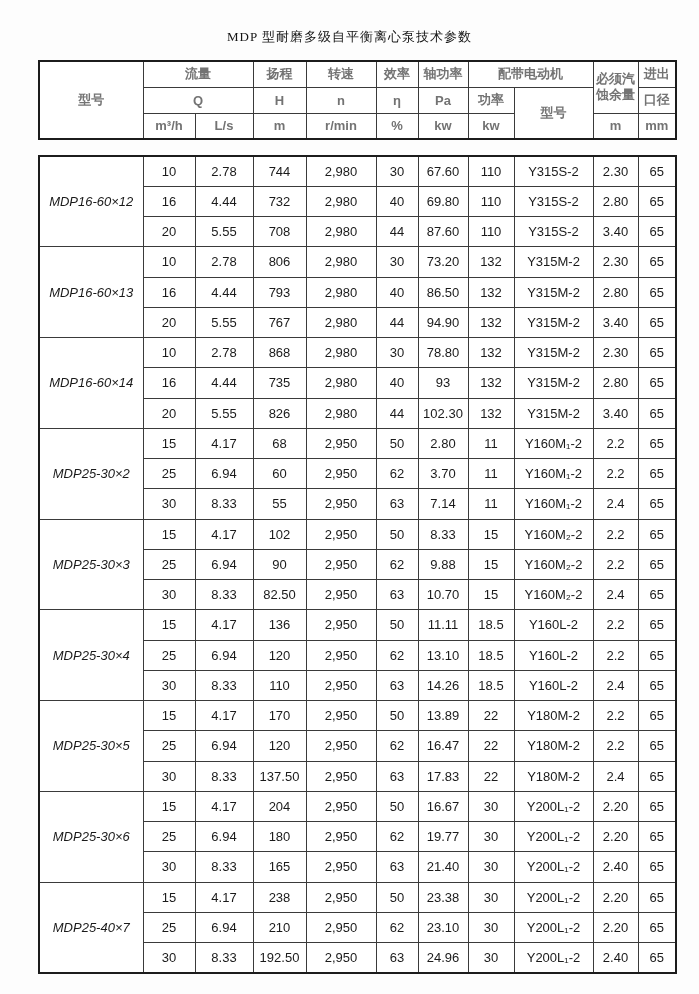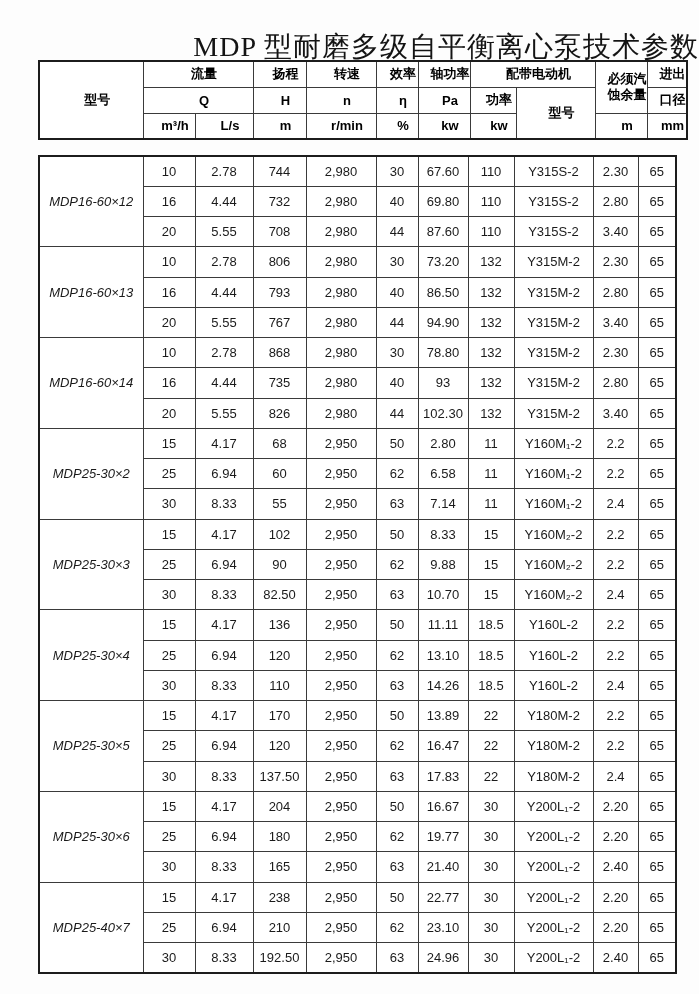--- a/index.html
+++ b/index.html
@@ -6,35 +6,35 @@
   body {
     width: 699px; height: 994px;
     background: #fdfdfd;
     color: #111;
     font-family: "Liberation Sans", "DejaVu Sans", sans-serif;
     position: relative;
     overflow: hidden;
   }
   .page-title {
     position: absolute; top: 28px; left: 0; width: 699px;
-    text-align: right;
+    text-align: center;
     font-family: "Liberation Serif", "DejaVu Serif", serif;
-    font-size: 28px; letter-spacing: 1px; color: #141414;
+    font-size: 13px; letter-spacing: 1px; color: #141414;
     white-space: nowrap;
   }
   table { border-collapse: collapse; table-layout: fixed; background: #fff; }
   .hdr-table { position: absolute; left: 38px; top: 60px; border: 2px solid #1c1c1c; }
   .body-table { position: absolute; left: 38px; top: 155px; border: 2px solid #1c1c1c; }
   td, th {
     border: 1px solid #3a3a3a;
     text-align: center; vertical-align: middle;
     padding: 0; overflow: hidden; white-space: nowrap;
   }
   .hdr-table tr { height: 26px; }
-  .hdr-table th { font-weight: bold; font-size: 13px; color: #000000; padding-left: 12px; }
+  .hdr-table th { font-weight: bold; font-size: 13px; color: #737373; }
   .hdr-table th .stack-line { display: block; line-height: 16px; }
   .body-table tr { height: 30.26px; }
   .body-table td { font-size: 13px; color: #1a1a1a; }
   .model-cell { font-size: 13px; font-style: italic; }
 </style>
 </head>
 <body>
 
 <div class="page-title">MDP 型耐磨多级自平衡离心泵技术参数</div>
 
@@ -229,21 +229,21 @@
         <td>Y160M₁-2</td>
         <td>2.2</td>
         <td>65</td>
       </tr>
       <tr>
         <td>25</td>
         <td>6.94</td>
         <td>60</td>
         <td>2,950</td>
         <td>62</td>
-        <td>6.58</td>
+        <td>3.70</td>
         <td>11</td>
         <td>Y160M₁-2</td>
         <td>2.2</td>
         <td>65</td>
       </tr>
       <tr>
         <td>30</td>
         <td>8.33</td>
         <td>55</td>
         <td>2,950</td>
@@ -402,21 +402,21 @@
         <td>2.40</td>
         <td>65</td>
       </tr>
       <tr>
         <td rowspan="3" class="model-cell">MDP25-40×7</td>
         <td>15</td>
         <td>4.17</td>
         <td>238</td>
         <td>2,950</td>
         <td>50</td>
-        <td>22.77</td>
+        <td>23.38</td>
         <td>30</td>
         <td>Y200L₁-2</td>
         <td>2.20</td>
         <td>65</td>
       </tr>
       <tr>
         <td>25</td>
         <td>6.94</td>
         <td>210</td>
         <td>2,950</td>

